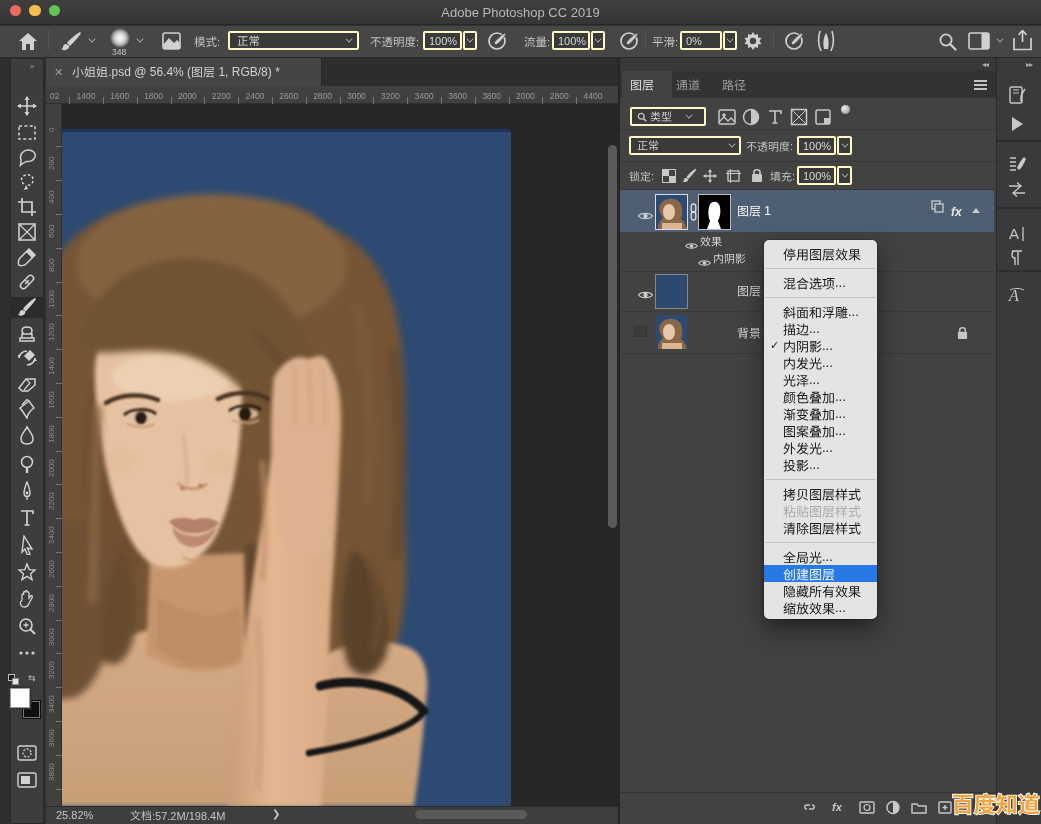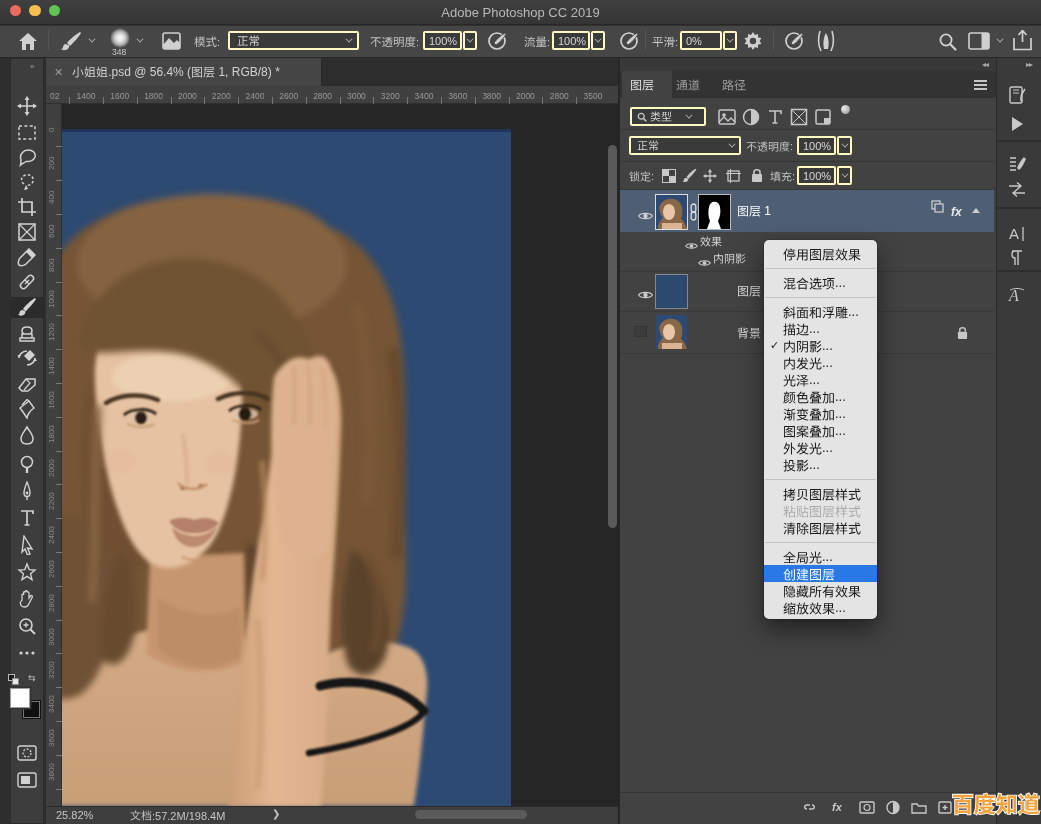--- a/index.html
+++ b/index.html
@@ -355,21 +355,21 @@
     <div class="abs" style="left:404.0px;top:91px;width:40px;text-align:center;font-size:8.5px;color:#999">3400</div>
     <div class="abs" style="left:407.1px;top:97px;width:1px;height:7px;background:#777"></div>
     <div class="abs" style="left:437.8px;top:91px;width:40px;text-align:center;font-size:8.5px;color:#999">3600</div>
     <div class="abs" style="left:440.9px;top:97px;width:1px;height:7px;background:#777"></div>
     <div class="abs" style="left:471.6px;top:91px;width:40px;text-align:center;font-size:8.5px;color:#999">3800</div>
     <div class="abs" style="left:474.7px;top:97px;width:1px;height:7px;background:#777"></div>
     <div class="abs" style="left:505.4px;top:91px;width:40px;text-align:center;font-size:8.5px;color:#999">2000</div>
     <div class="abs" style="left:508.5px;top:97px;width:1px;height:7px;background:#777"></div>
     <div class="abs" style="left:539.2px;top:91px;width:40px;text-align:center;font-size:8.5px;color:#999">2800</div>
     <div class="abs" style="left:542.3px;top:97px;width:1px;height:7px;background:#777"></div>
-    <div class="abs" style="left:573.0px;top:91px;width:40px;text-align:center;font-size:8.5px;color:#999">3500</div>
+    <div class="abs" style="left:573.0px;top:91px;width:40px;text-align:center;font-size:8.5px;color:#999">4400</div>
     <div class="abs" style="left:576.1px;top:97px;width:1px;height:7px;background:#777"></div>
     <div class="abs" style="left:47px;top:114.5px;width:9px;height:30px;font-size:8px;color:#8b8b8b;writing-mode:vertical-rl;transform:rotate(180deg);text-align:center">0</div>
     <div class="abs" style="left:56px;top:146.4px;width:6px;height:1px;background:#777"></div>
     <div class="abs" style="left:47px;top:148.3px;width:9px;height:30px;font-size:8px;color:#8b8b8b;writing-mode:vertical-rl;transform:rotate(180deg);text-align:center">200</div>
     <div class="abs" style="left:56px;top:180.2px;width:6px;height:1px;background:#777"></div>
     <div class="abs" style="left:47px;top:182.1px;width:9px;height:30px;font-size:8px;color:#8b8b8b;writing-mode:vertical-rl;transform:rotate(180deg);text-align:center">400</div>
     <div class="abs" style="left:56px;top:214.0px;width:6px;height:1px;background:#777"></div>
     <div class="abs" style="left:47px;top:215.9px;width:9px;height:30px;font-size:8px;color:#8b8b8b;writing-mode:vertical-rl;transform:rotate(180deg);text-align:center">600</div>
     <div class="abs" style="left:56px;top:247.8px;width:6px;height:1px;background:#777"></div>
     <div class="abs" style="left:47px;top:249.7px;width:9px;height:30px;font-size:8px;color:#8b8b8b;writing-mode:vertical-rl;transform:rotate(180deg);text-align:center">800</div>

